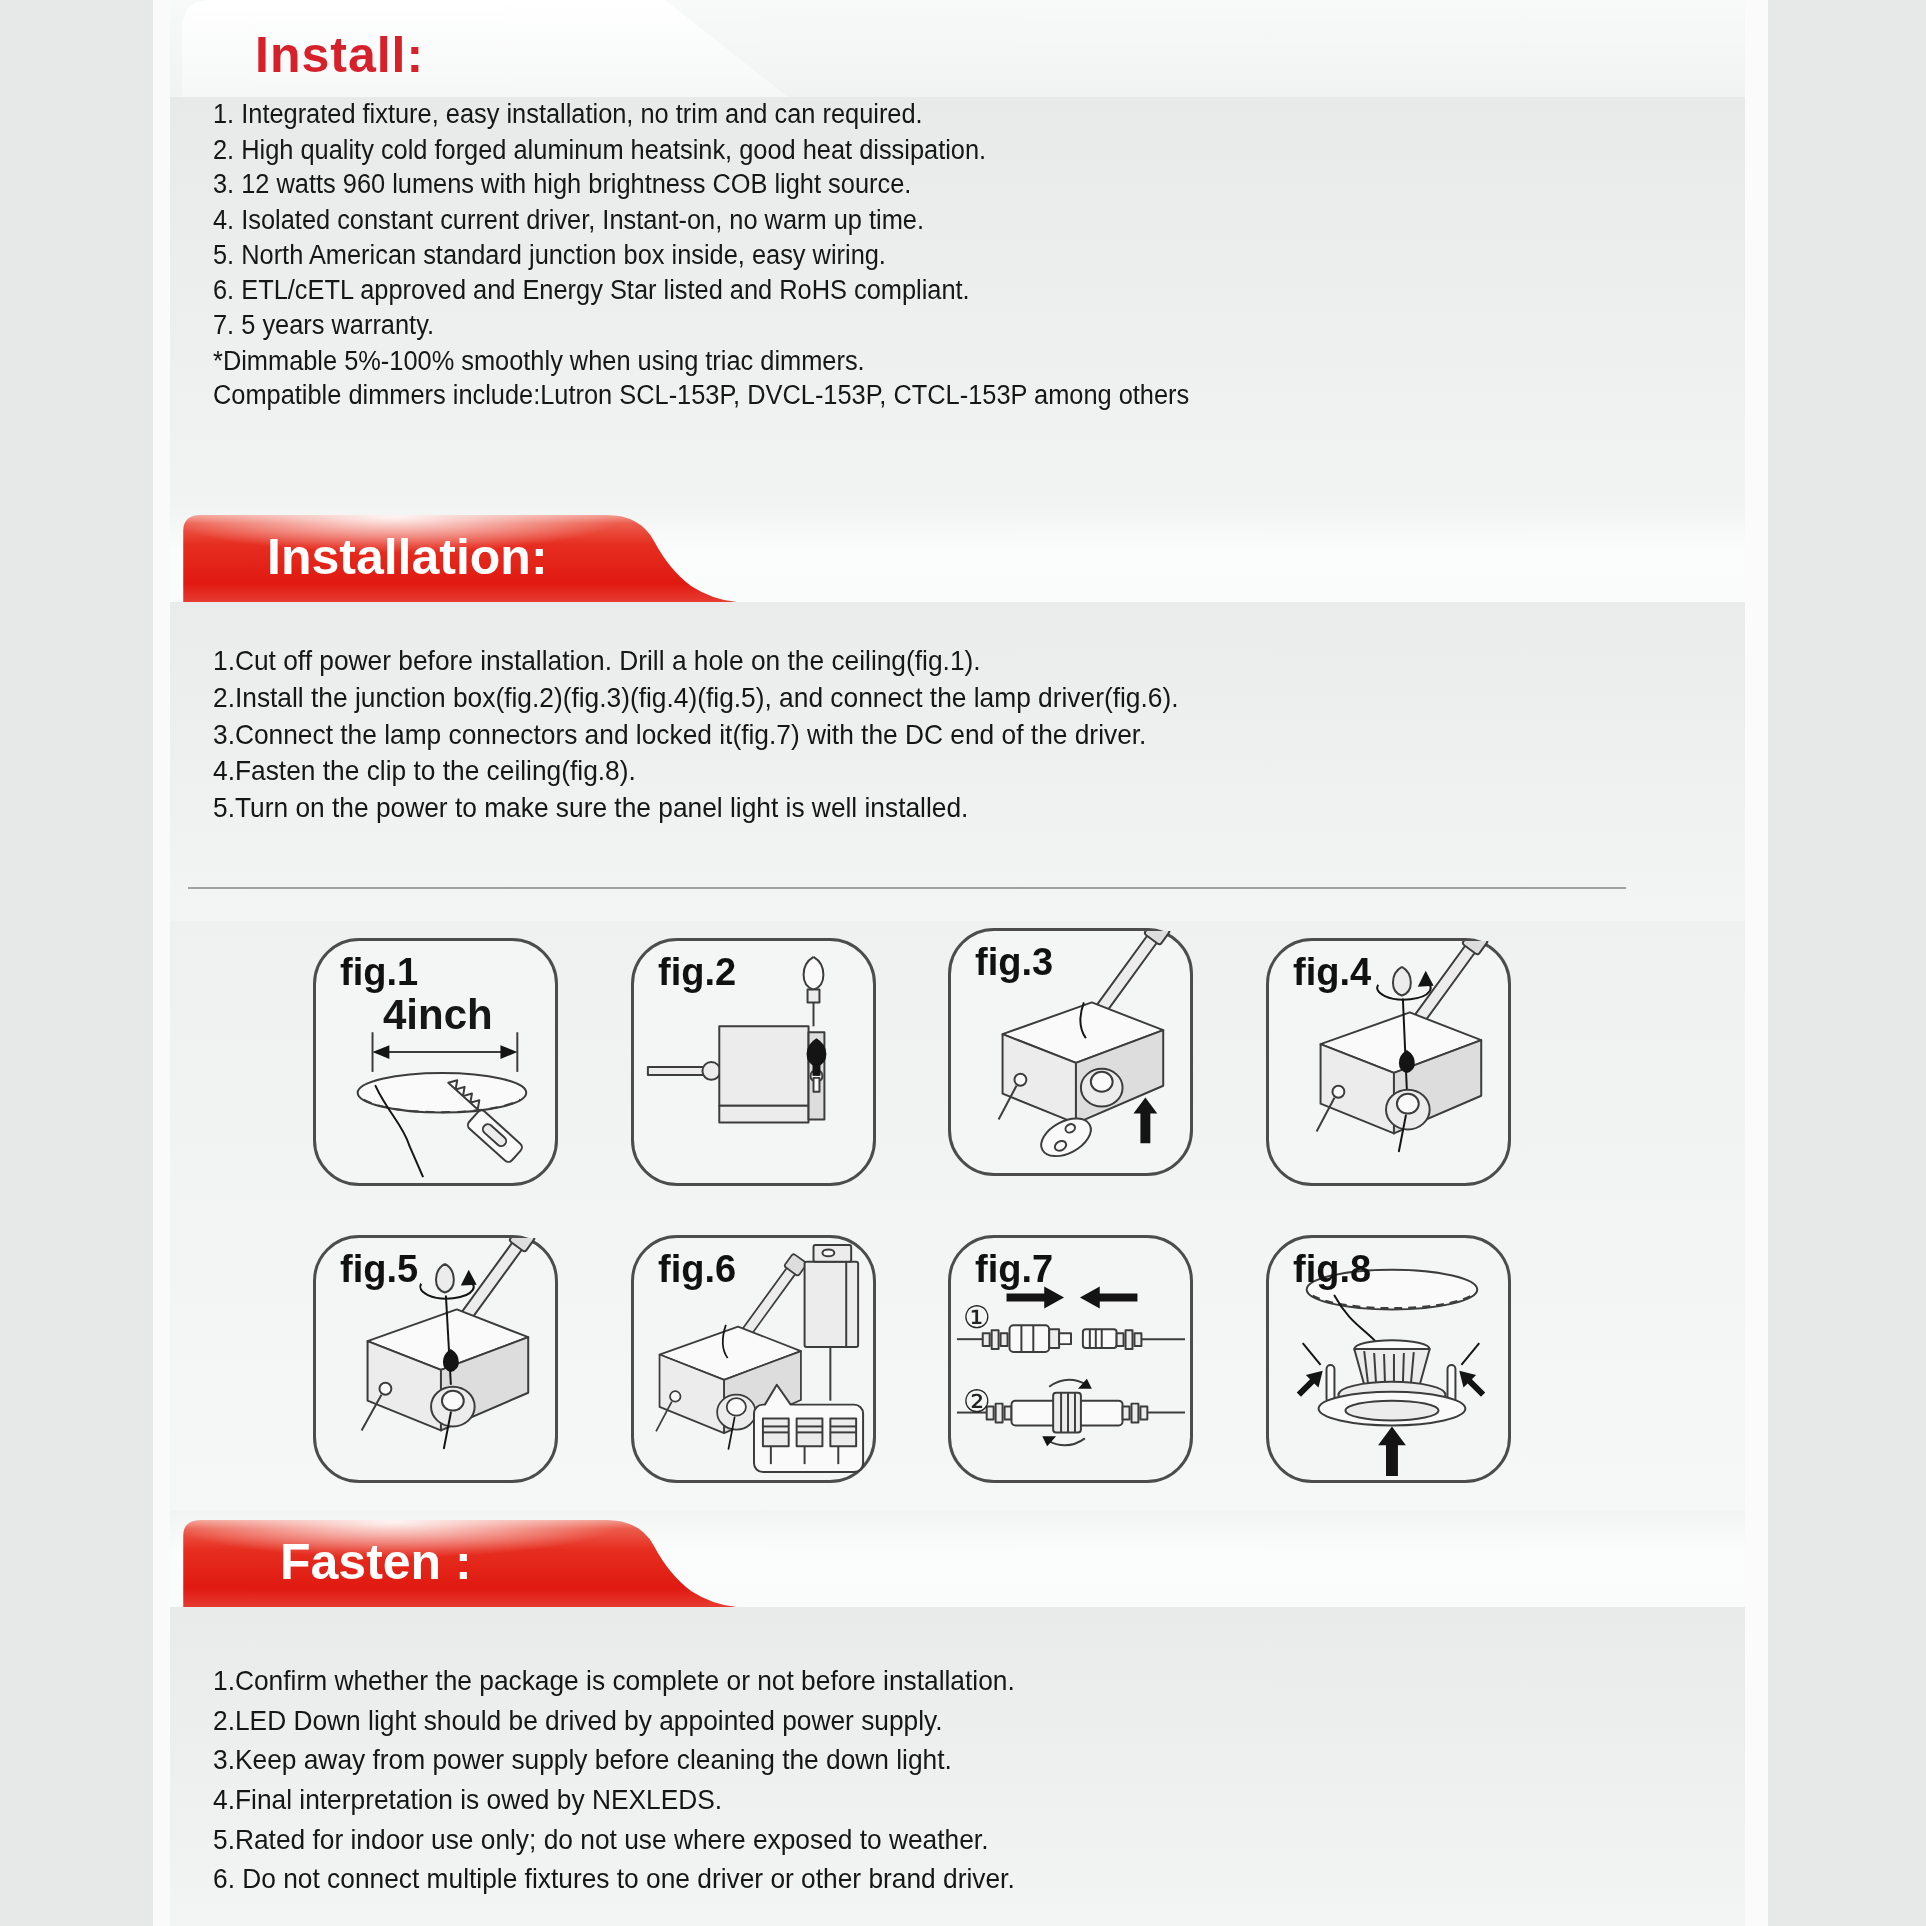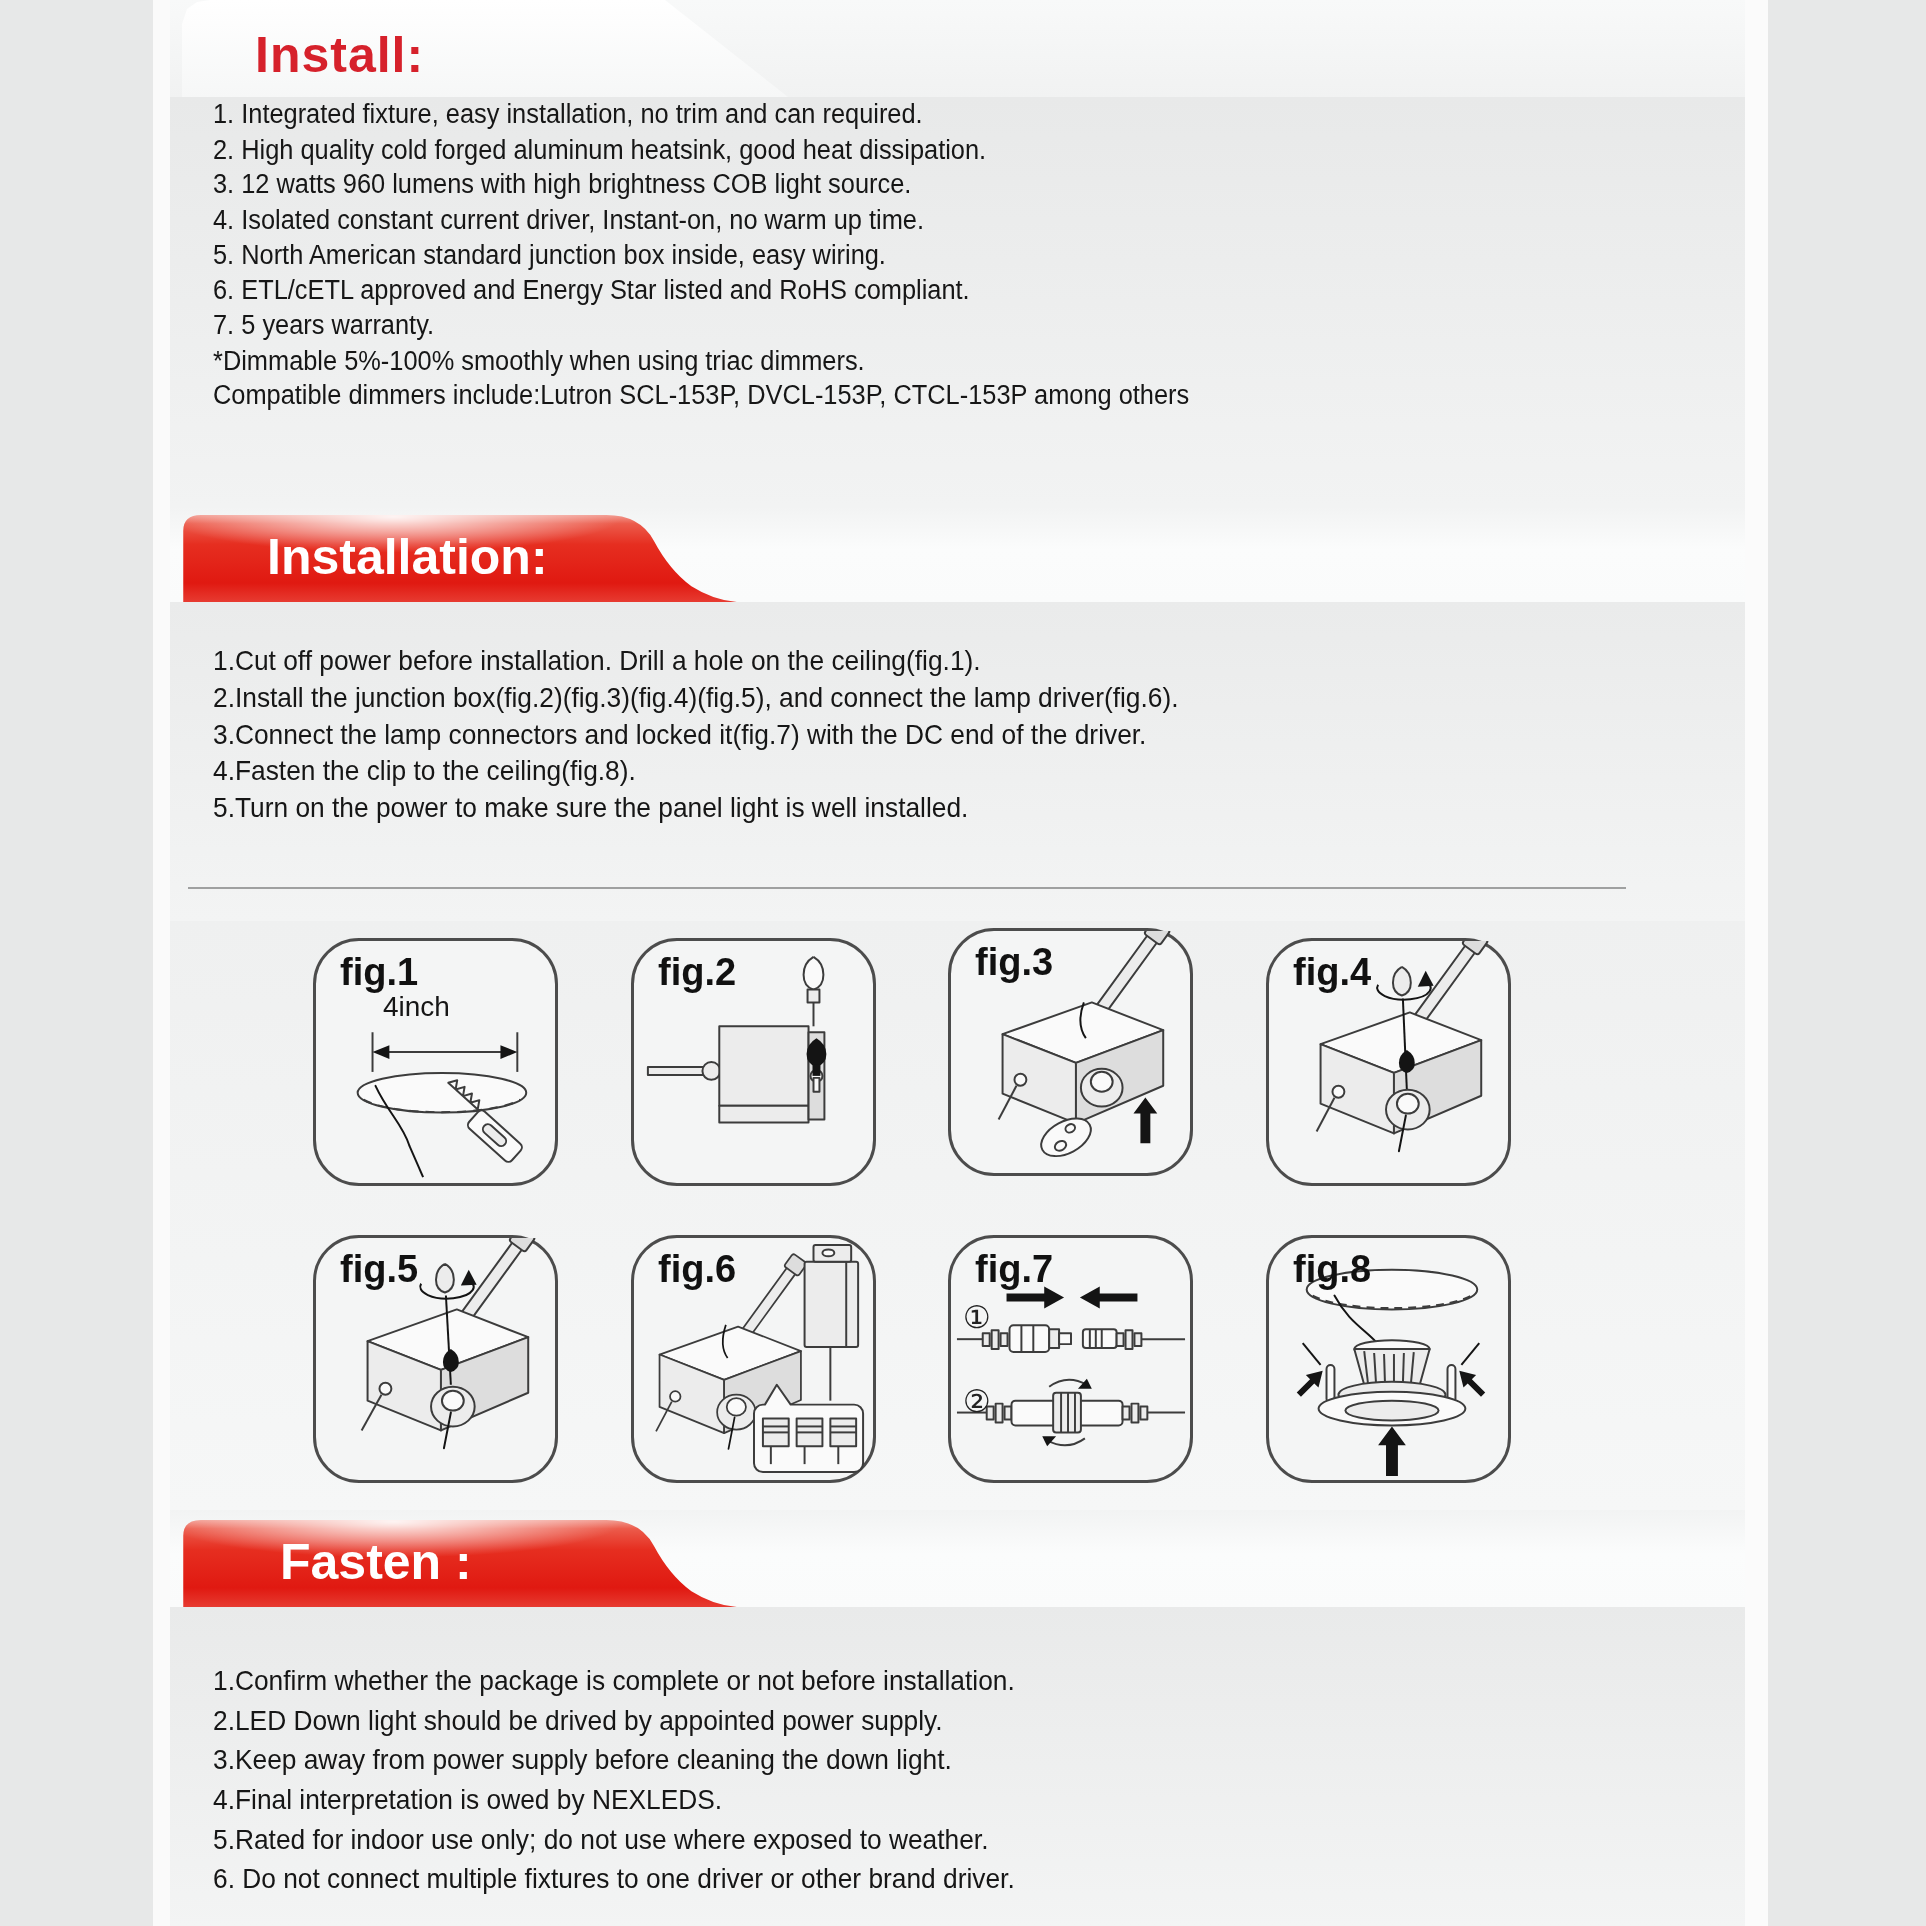--- a/index.html
+++ b/index.html
@@ -41,21 +41,21 @@
   .figbox{width:245px;height:248px;border:3px solid #4c4c4c;border-radius:46px;
     background:#f4f5f5;box-sizing:border-box;}
   .figlabel{position:absolute;left:24px;top:10px;font-size:38px;font-weight:bold;color:#111;}
   .figsvg{position:absolute;left:0;top:0;width:239px;height:243px;}
   .figsvg *{stroke:#3c3c3c;stroke-width:2;fill:none;stroke-linejoin:round;}
   .figsvg .fl{fill:#ececec;}
   .figsvg .fw{fill:#fafafa;}
   .figsvg .fd{fill:#dddddd;}
   .figsvg .k{fill:#141414;stroke:none;}
   .figsvg .wire{stroke:#141414;fill:none;}
-  .ann-4inch{position:absolute;left:67px;top:50px;font-size:28px;font-weight:normal;}
+  .ann-4inch{position:absolute;left:67px;top:50px;font-size:42px;font-weight:bold;}
   .circnum{position:absolute;font-size:31px;color:#222;}
 </style>
 </head>
 <body>
 
 <svg width="0" height="0" style="position:absolute" aria-hidden="true">
   <defs>
     <linearGradient id="bnr" x1="0" y1="0" x2="0" y2="1">
       <stop offset="0%" stop-color="#f29b90"></stop>
       <stop offset="10%" stop-color="#ec5b4b"></stop>

